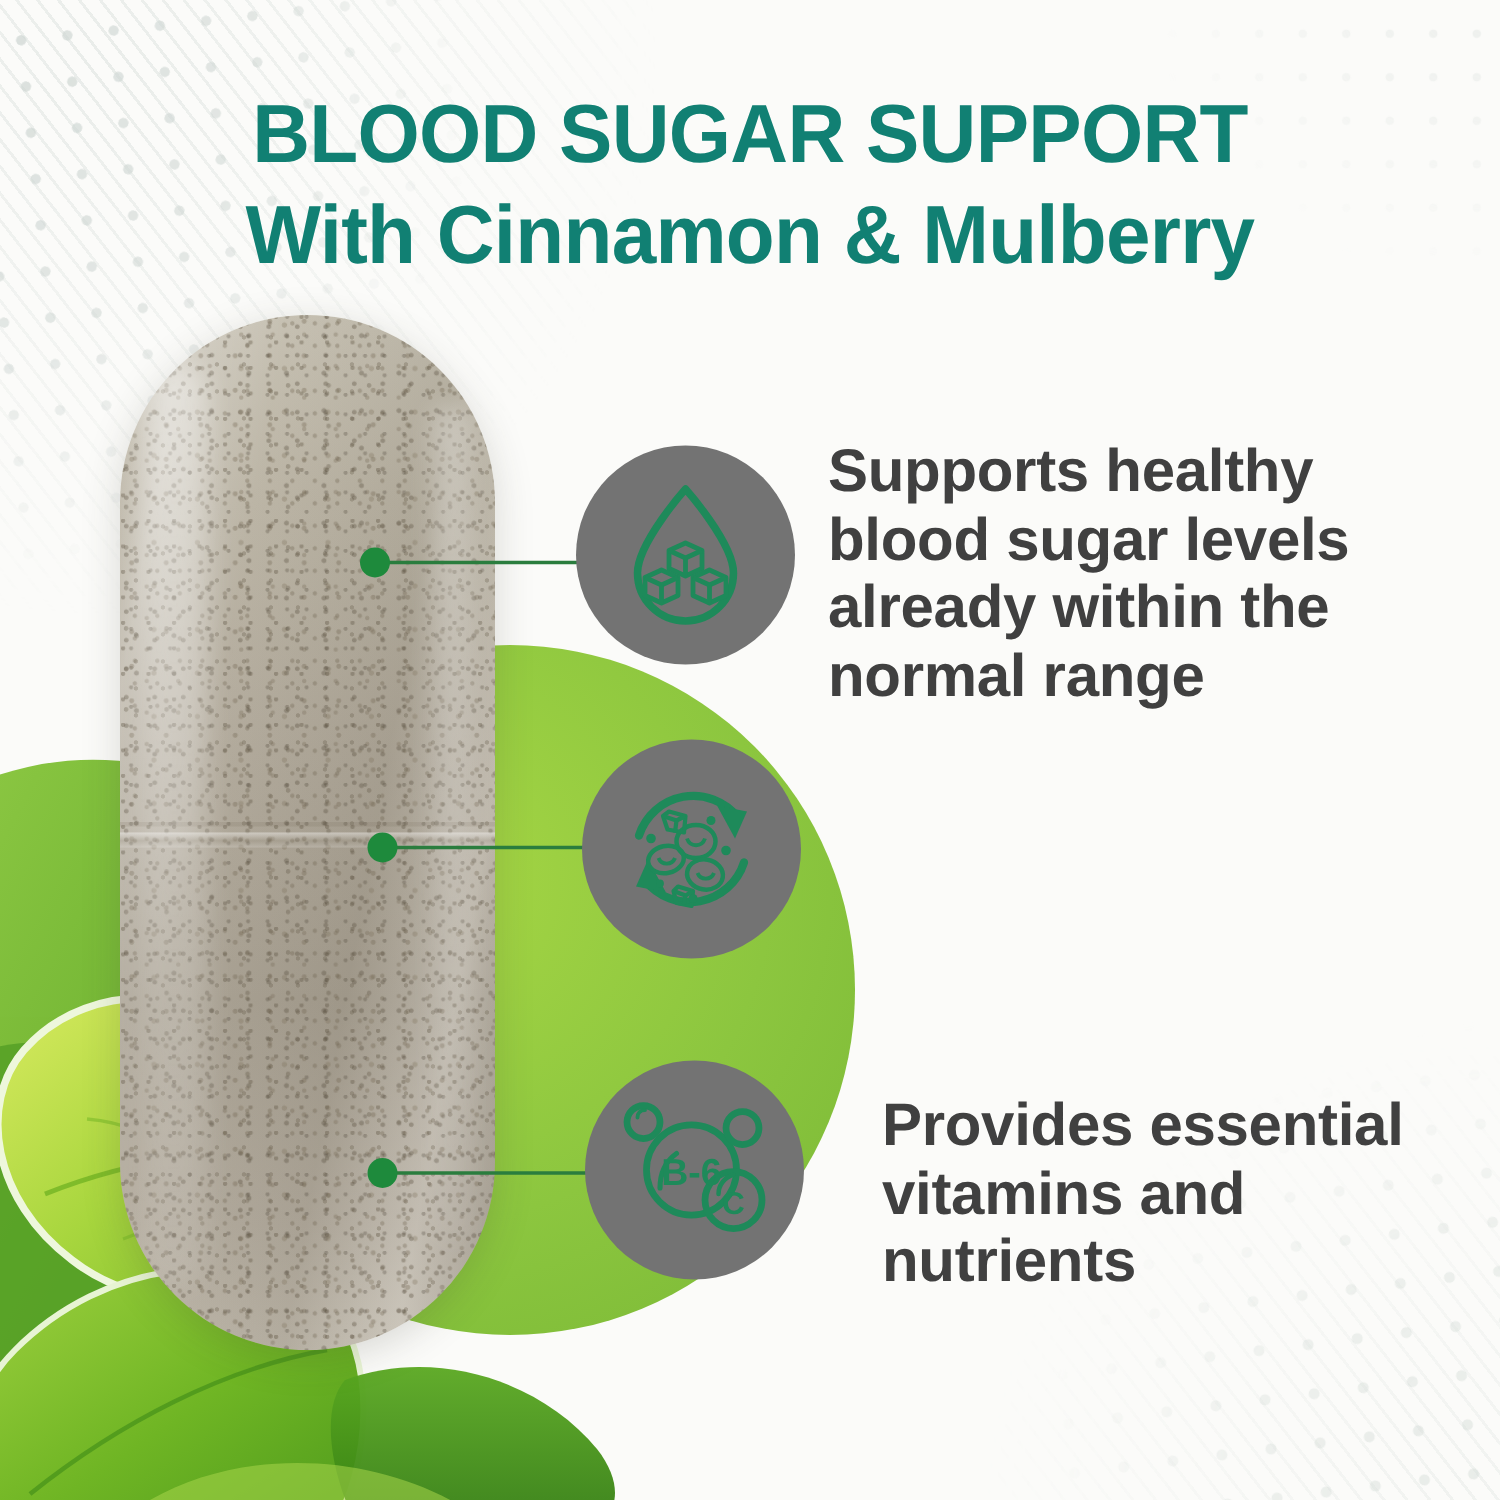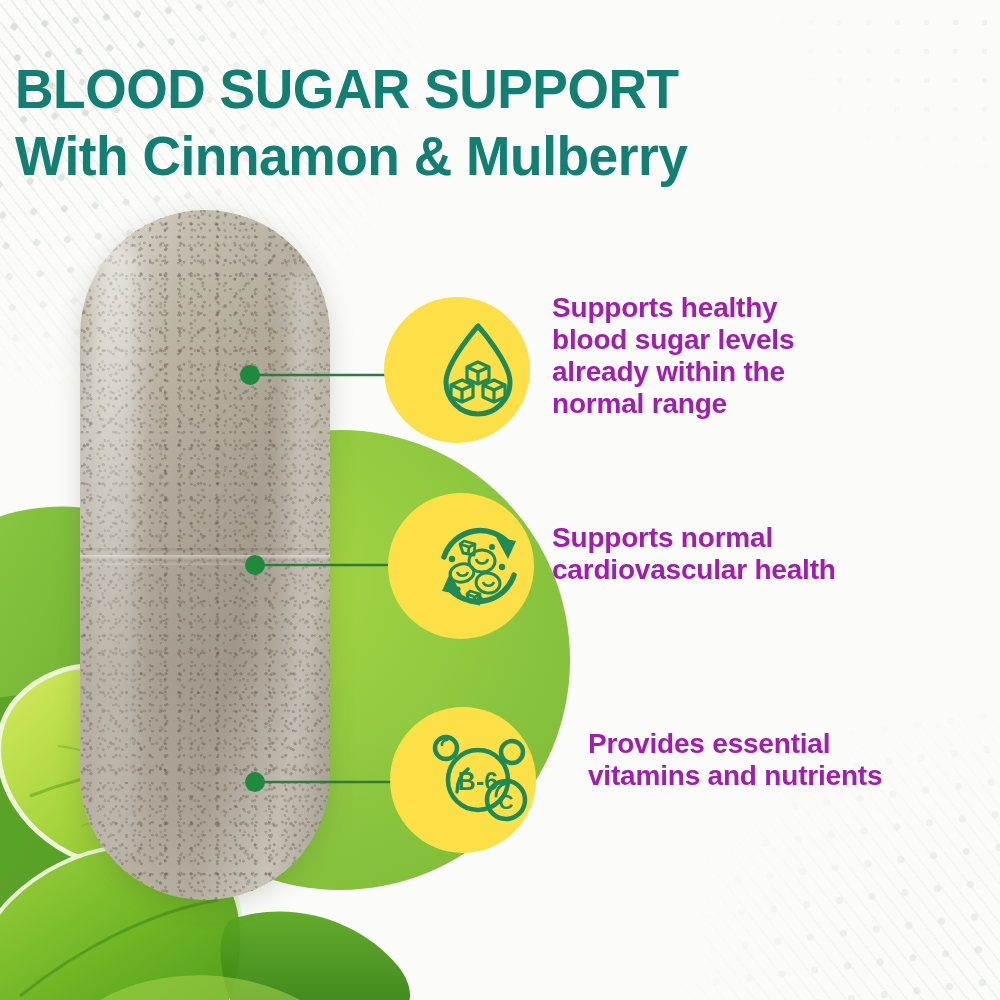--- a/index.html
+++ b/index.html
@@ -62,21 +62,21 @@
         rgba(214,221,217,0) 0px, rgba(214,221,217,0) 10px,
         rgba(210,218,214,.45) 10px, rgba(210,218,214,.45) 12px);
     -webkit-mask-image:radial-gradient(ellipse 440px 420px at 78% 82%, #000 0%, rgba(0,0,0,.4) 42%, rgba(0,0,0,0) 75%);
     mask-image:radial-gradient(ellipse 440px 420px at 78% 82%, #000 0%, rgba(0,0,0,.4) 42%, rgba(0,0,0,0) 75%);
     opacity:.6;pointer-events:none;
   }
 
   
   .headline{
     position:absolute;left:0;top:62px;width:1000px;
-    text-align:left;
+    text-align:center;
     color:#118073;
     line-height:1.0;
     z-index:40;
   }
   .headline .l1{
     display:block;
     font-size:55px;
     font-weight:bold;
     letter-spacing:-0.5px;
     transform:scaleX(.97);
@@ -159,29 +159,29 @@
   .capsule .hl-r{
     position:absolute;right:16px;top:60px;width:26px;height:560px;
     border-radius:40px;
     background:linear-gradient(180deg, rgba(255,255,255,.30), rgba(255,255,255,.05));
     filter:blur(8px);
   }
   .icon-badge{
     position:absolute;
     width:146px;height:146px;
     border-radius:50%;
-    background:#fde047;
-    display:flex;align-items:center;justify-content:flex-end;
+    background:#737373;
+    display:flex;align-items:center;justify-content:center;
     z-index:31;
   }
   .benefit-text{
     position:absolute;
-    color:#a21caf;
+    color:#404040;
     font-weight:bold;
-    font-size:28px;
+    font-size:40px;
     line-height:1.14;
     letter-spacing:-0.2px;
     z-index:32;
     white-space:pre-line;
   }
   .connector{
     position:absolute;
     z-index:29;
   }
   .dot{
@@ -344,22 +344,20 @@
 
       <g fill="#1e8a5a">
         <circle cx="28" cy="48" r="3.2"></circle>
         <circle cx="78" cy="56" r="3.2"></circle>
         <circle cx="68" cy="36" r="3"></circle>
         <circle cx="56" cy="88" r="3"></circle>
         <circle cx="34" cy="78" r="2.6"></circle>
       </g>
     </svg>
   </div>
-  <div class="benefit-text" style="left:552px;top:522px;width:410px;">Supports normal
-cardiovascular health</div>
 
   <div class="icon-badge" style="left:390px;top:707px;">
     <svg width="112" height="112" viewBox="0 0 112 112">
       <g fill="none" stroke="#1e8a5a" stroke-width="4.5">
         <circle cx="54" cy="56" r="30"></circle>
         <circle cx="82" cy="76" r="19"></circle>
         <circle cx="22" cy="24" r="11"></circle>
         <circle cx="88" cy="28" r="11"></circle>
       </g>
       <path d="M33,68 C33,58 37,50 44,45" stroke="#1e8a5a" stroke-width="3.4" fill="none" stroke-linecap="round"></path>

